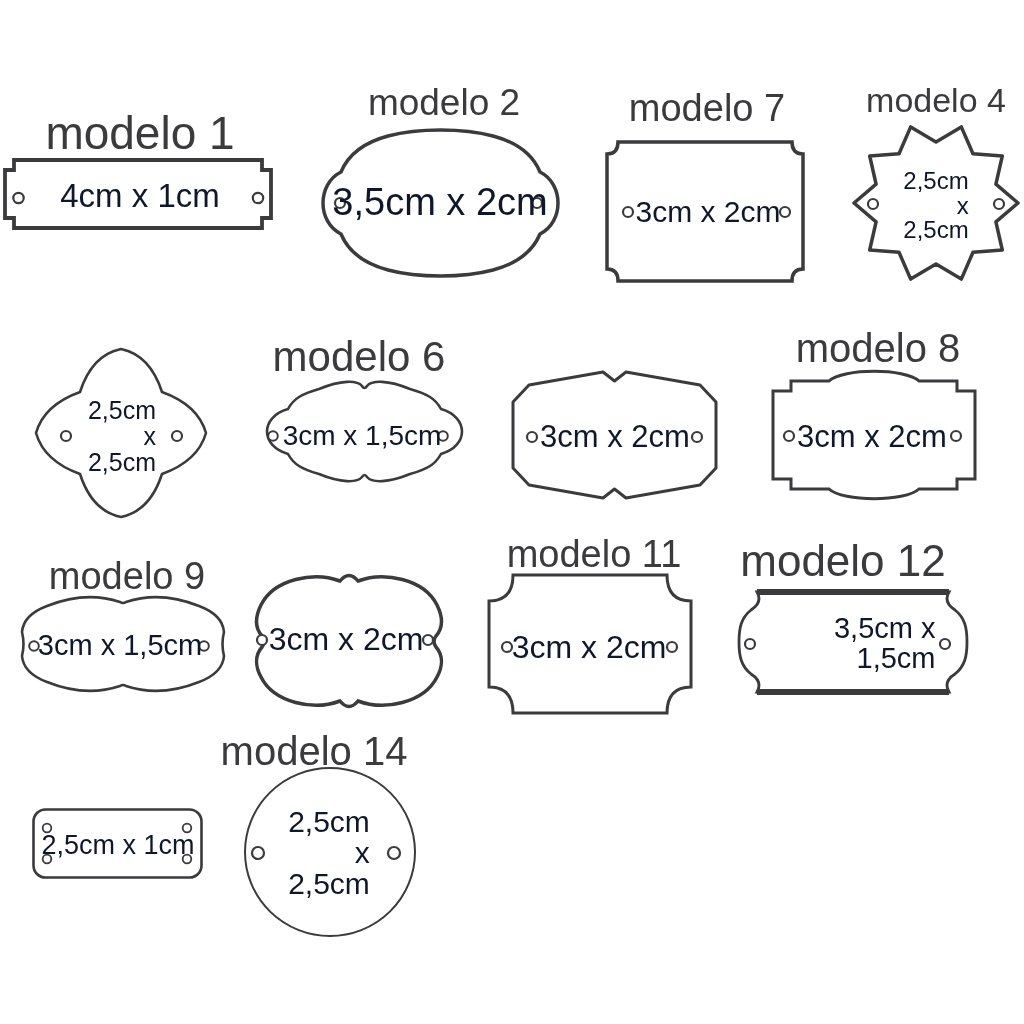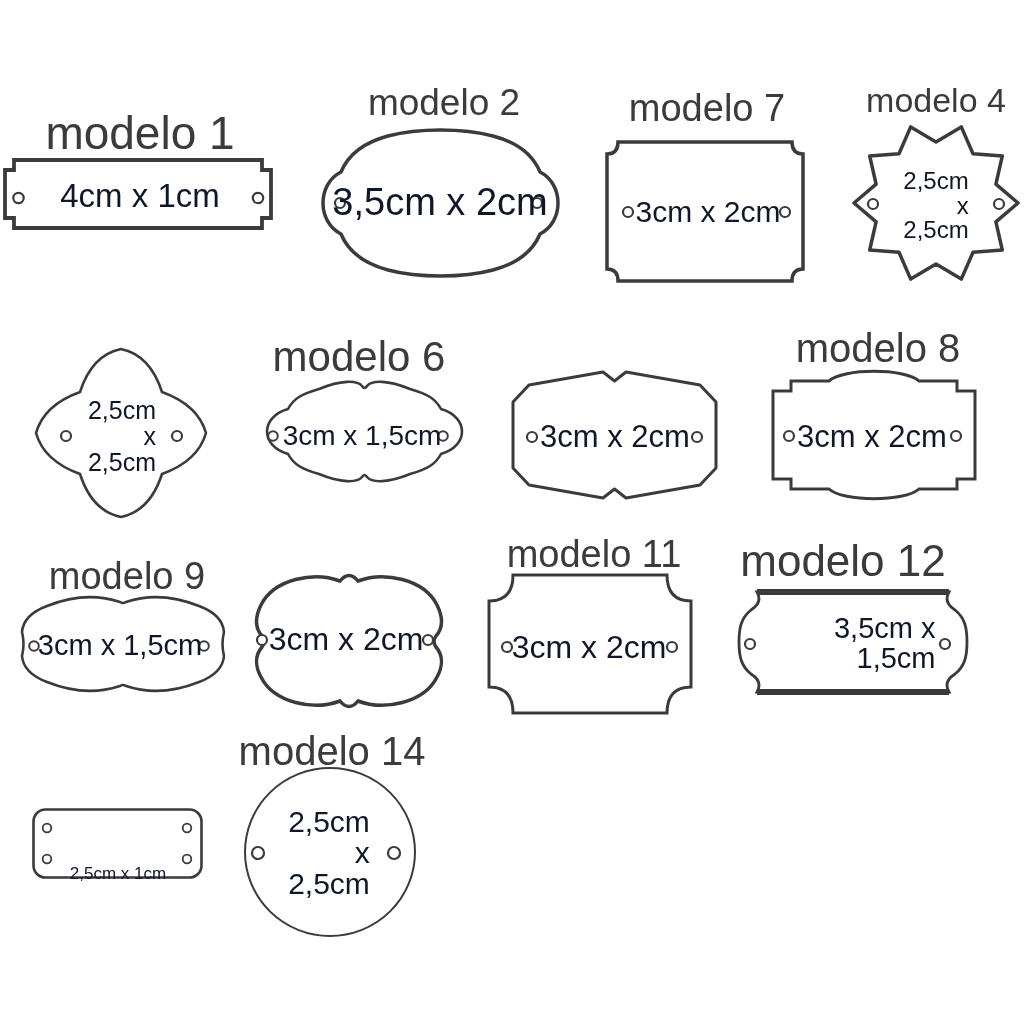--- a/index.html
+++ b/index.html
@@ -123,23 +123,23 @@
   </svg>
   <div class="d" style="left:847px;top:644px;font-size:29px">3,5cm x 1,5cm</div>
 
   <svg class="shape" style="left:24px;top:800px" width="187" height="87" viewBox="-8 -8 187 87">
     <rect class="outline" x="1.5" y="1.5" width="168" height="68" rx="12" stroke-width="2.6"></rect>
     <circle class="hole" cx="15" cy="20" r="4.3" stroke-width="1.8"></circle>
     <circle class="hole" cx="155" cy="20" r="4.3" stroke-width="1.8"></circle>
     <circle class="hole" cx="15" cy="51" r="4.3" stroke-width="1.8"></circle>
     <circle class="hole" cx="155" cy="51" r="4.3" stroke-width="1.8"></circle>
   </svg>
-  <div class="d" style="left:118px;top:874px;font-size:17px">2,5cm x 1cm</div>
+  <div class="d" style="left:118px;top:846px;font-size:27px">2,5cm x 1cm</div>
 
-  <div class="t" style="left:332px;top:751px;font-size:40px">modelo 14</div>
+  <div class="t" style="left:314px;top:751px;font-size:40px">modelo 14</div>
   <svg class="shape" style="left:235px;top:758px" width="190" height="188" viewBox="-8 -8 190 188">
     <ellipse class="outline" cx="87" cy="86" rx="85" ry="84" stroke-width="2"></ellipse>
     <circle class="hole" cx="15" cy="87" r="6" stroke-width="2.2"></circle>
     <circle class="hole" cx="151" cy="87" r="6" stroke-width="2.2"></circle>
   </svg>
   <div class="d" style="left:329px;top:853px;font-size:30px">2,5cm
 x
 2,5cm</div>
 
 </div>

